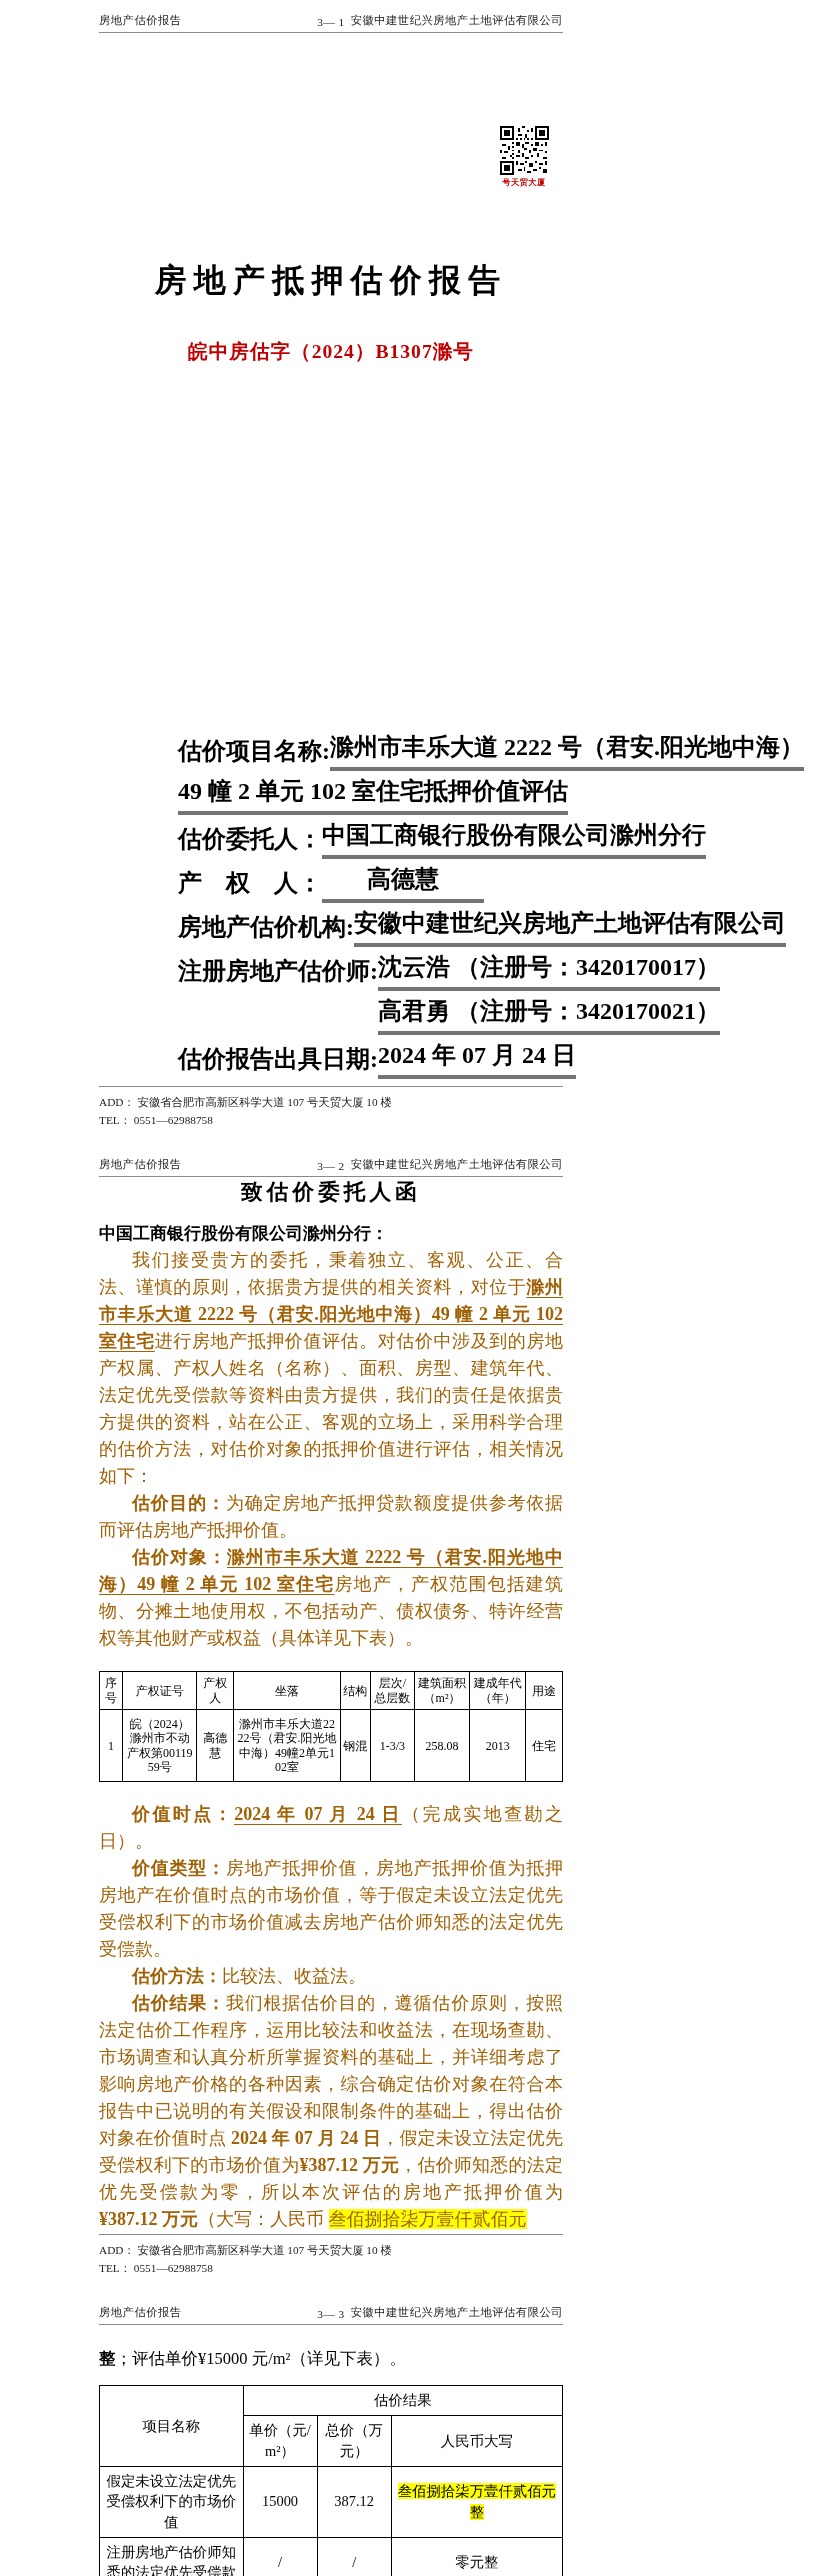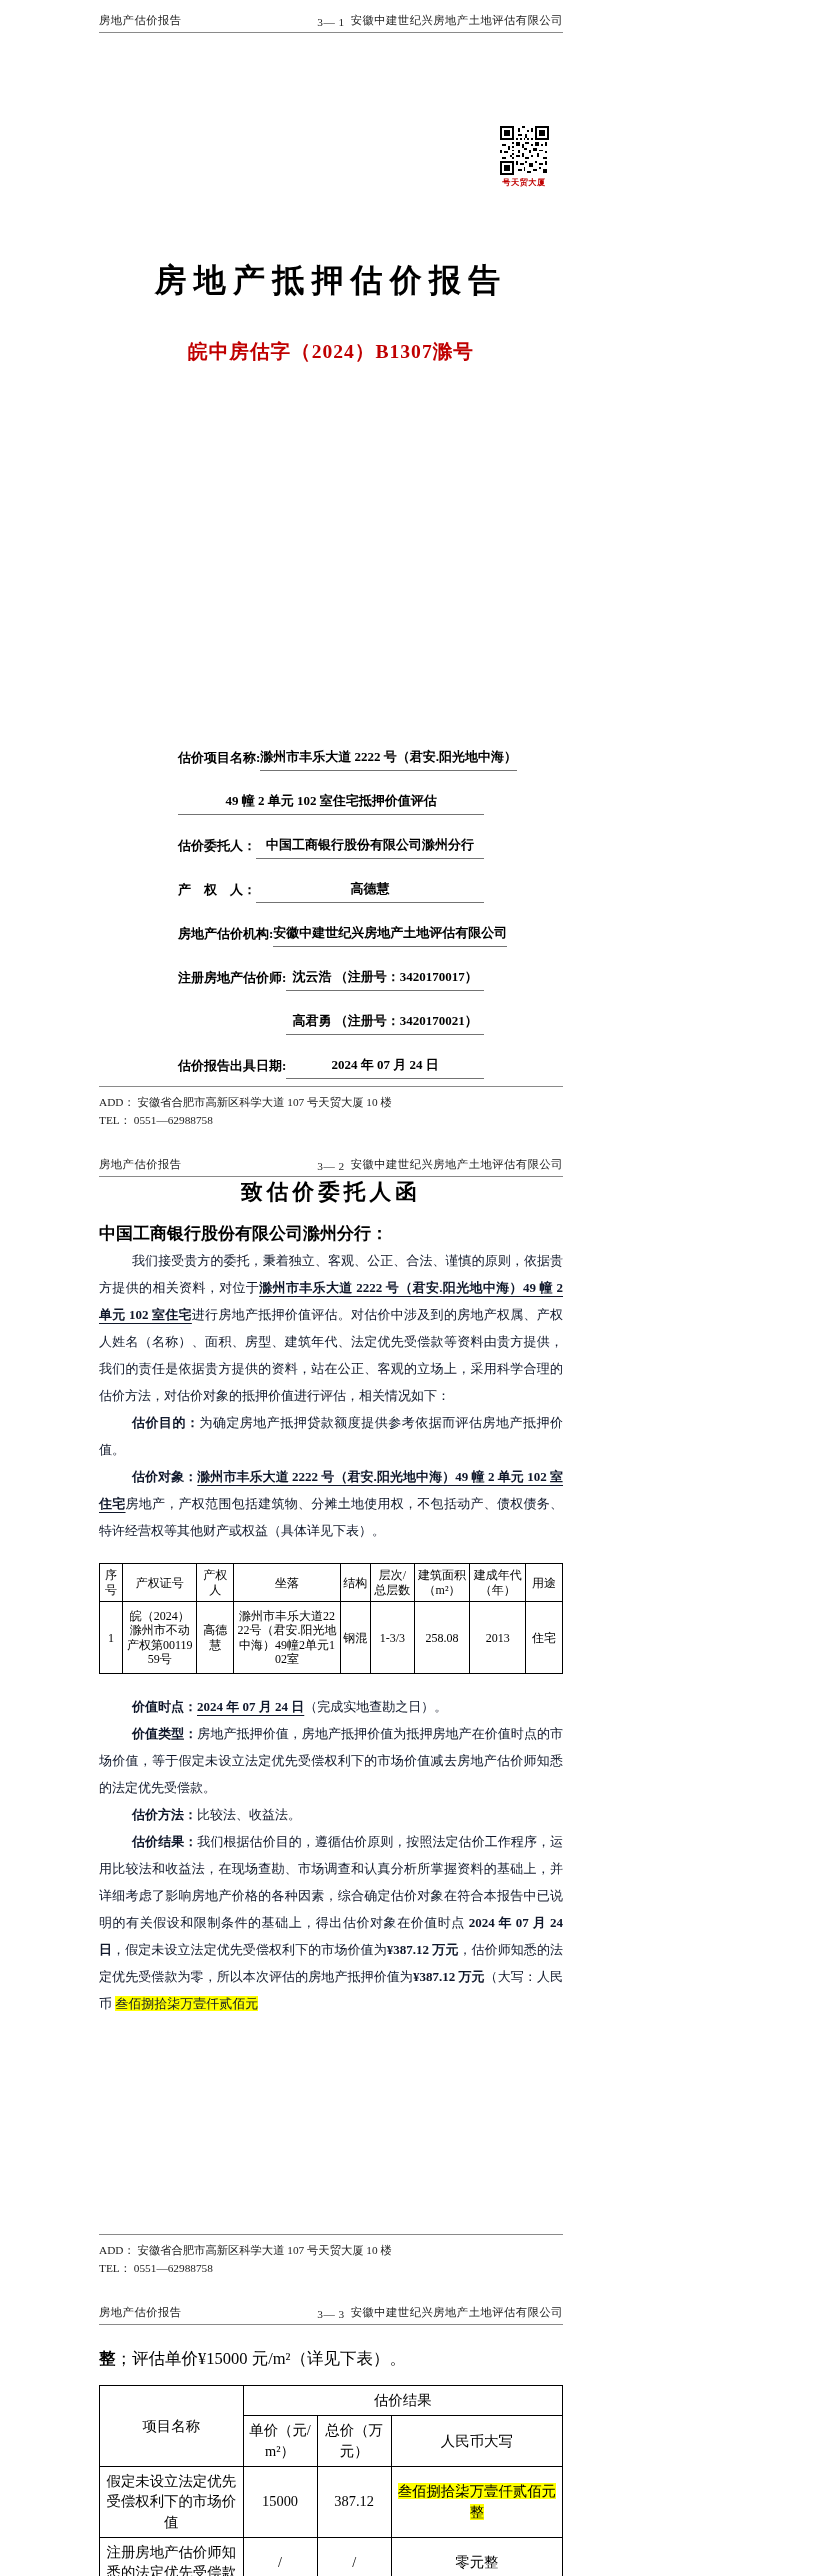--- a/index.html
+++ b/index.html
@@ -37,39 +37,39 @@
   .qr-caption { margin-top:2.1px; font-size:8.2px; color:#c00000; font-weight:bold; letter-spacing:0.5px; }
 
   .cover-title {
     margin-top:264px; text-align:center;
     font-size:32px; font-weight:bold; letter-spacing:7.2px; line-height:1.05;
   }
   .report-no {
     margin-top:40px; text-align:center;
     font-size:19.6px; font-weight:bold; color:#c00000; letter-spacing:1px;
   }
-  .fields { position:absolute; top:727px; left:178px; right:178px; font-size:13px; font-weight:bold; }
+  .fields { position:absolute; top:727px; left:178px; right:178px; font-size:24px; font-weight:bold; }
   .frow { display:flex; align-items:flex-end; height:44px; }
   .flabel { white-space:nowrap; padding-bottom:4.1px; }
   .flabel.spacer { visibility:hidden; }
   .fvalue {
     flex:1; text-align:center; white-space:nowrap;
-    border-bottom:1px solid #737373; padding-bottom:4.1px;
+    border-bottom:4px solid #737373; padding-bottom:4.1px;
   }
 
   
   .content { margin:0 99px; }
   .letter-title {
     margin-top:33px; text-align:center;
     font-size:21.6px; font-weight:bold; letter-spacing:4.1px;
   }
   .salutation { margin-top:14.4px; font-size:17px; font-weight:bold; line-height:27px; }
   p.body {
-    font-size:13px; line-height:27px; text-align:justify;
-    text-indent:33px; color:#0f172a;
+    font-size:18px; line-height:27px; text-align:justify;
+    text-indent:33px; color:#a16207;
   }
   .b { font-weight:bold; }
   .bu { font-weight:bold; text-decoration:underline; text-underline-offset:3.6px; }
   .em-underline { font-weight:bold; text-decoration:underline; text-underline-offset:3.6px; }
   .hl { background:#ffff00; }
 
   table.prop-table {
     width:100%; border-collapse:collapse; margin:19px 0;
     font-size:12px; line-height:14.4px; table-layout:fixed;
   }

